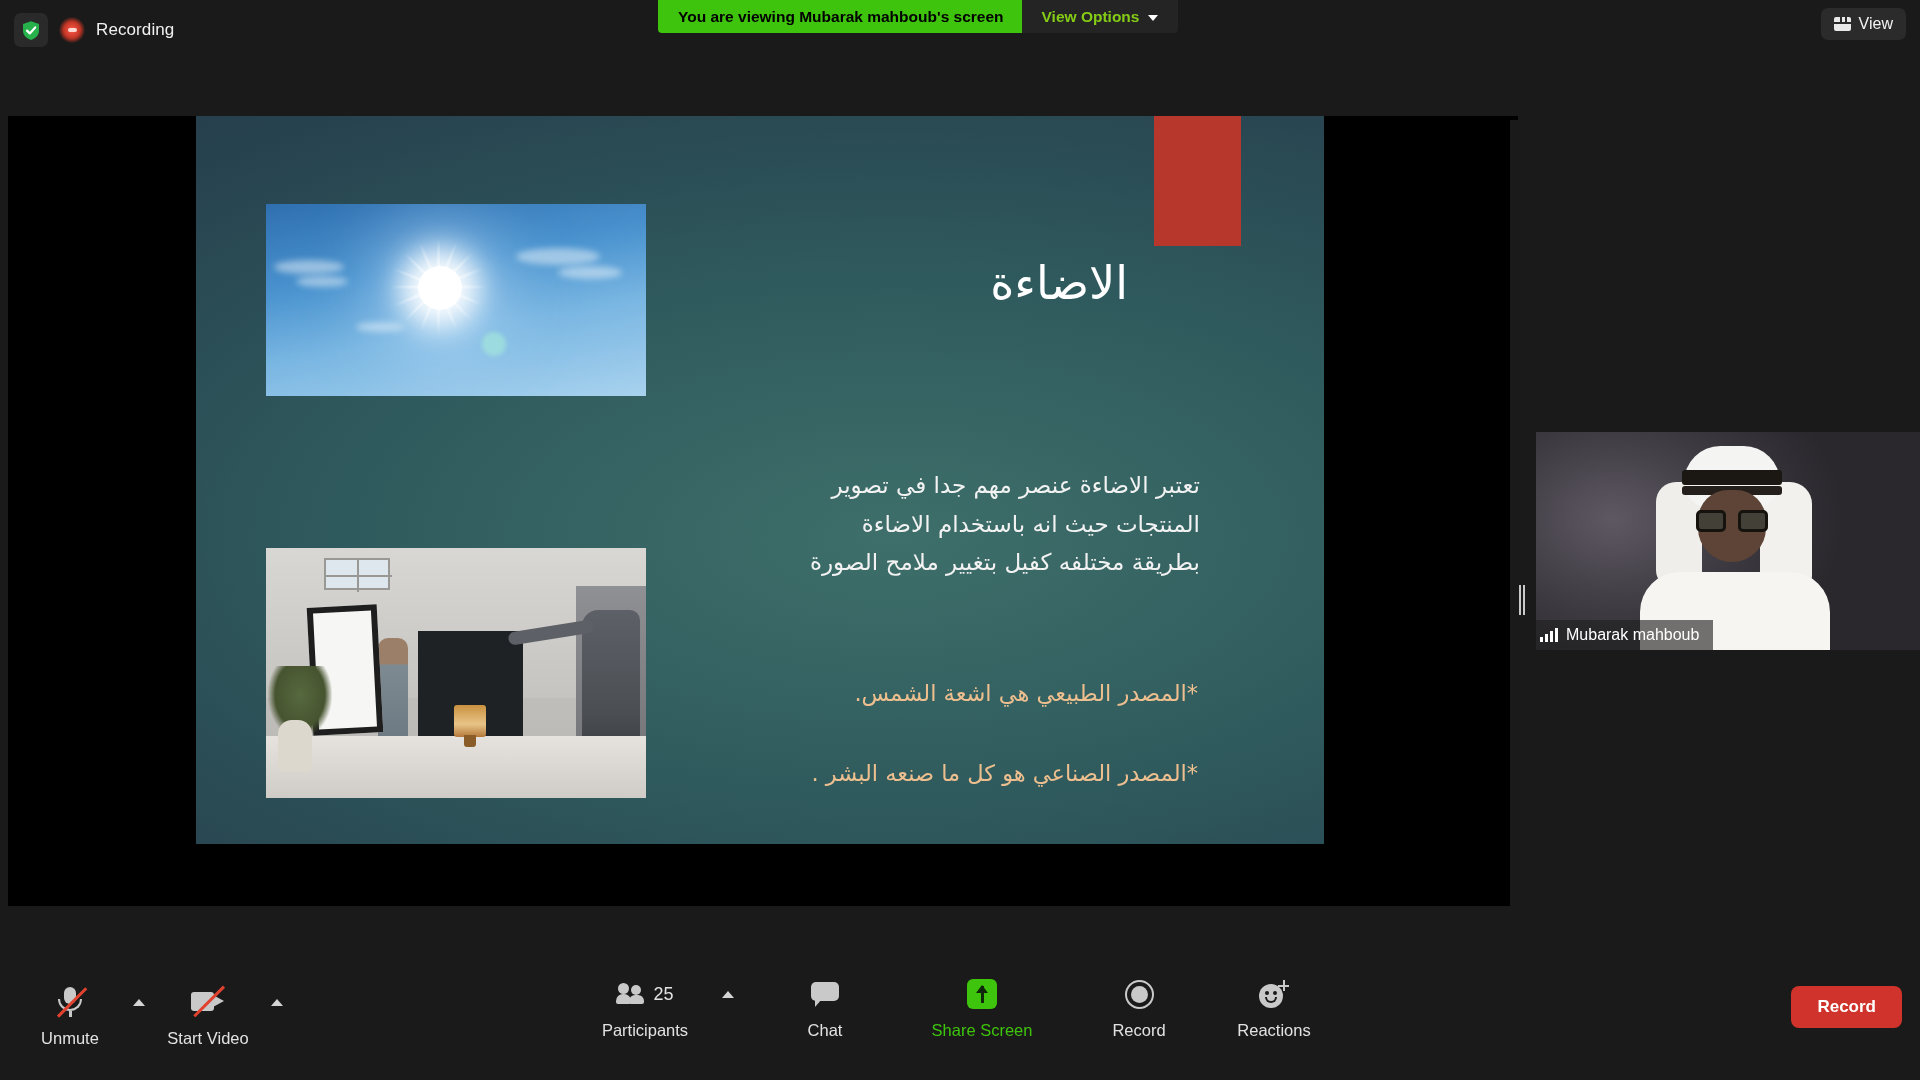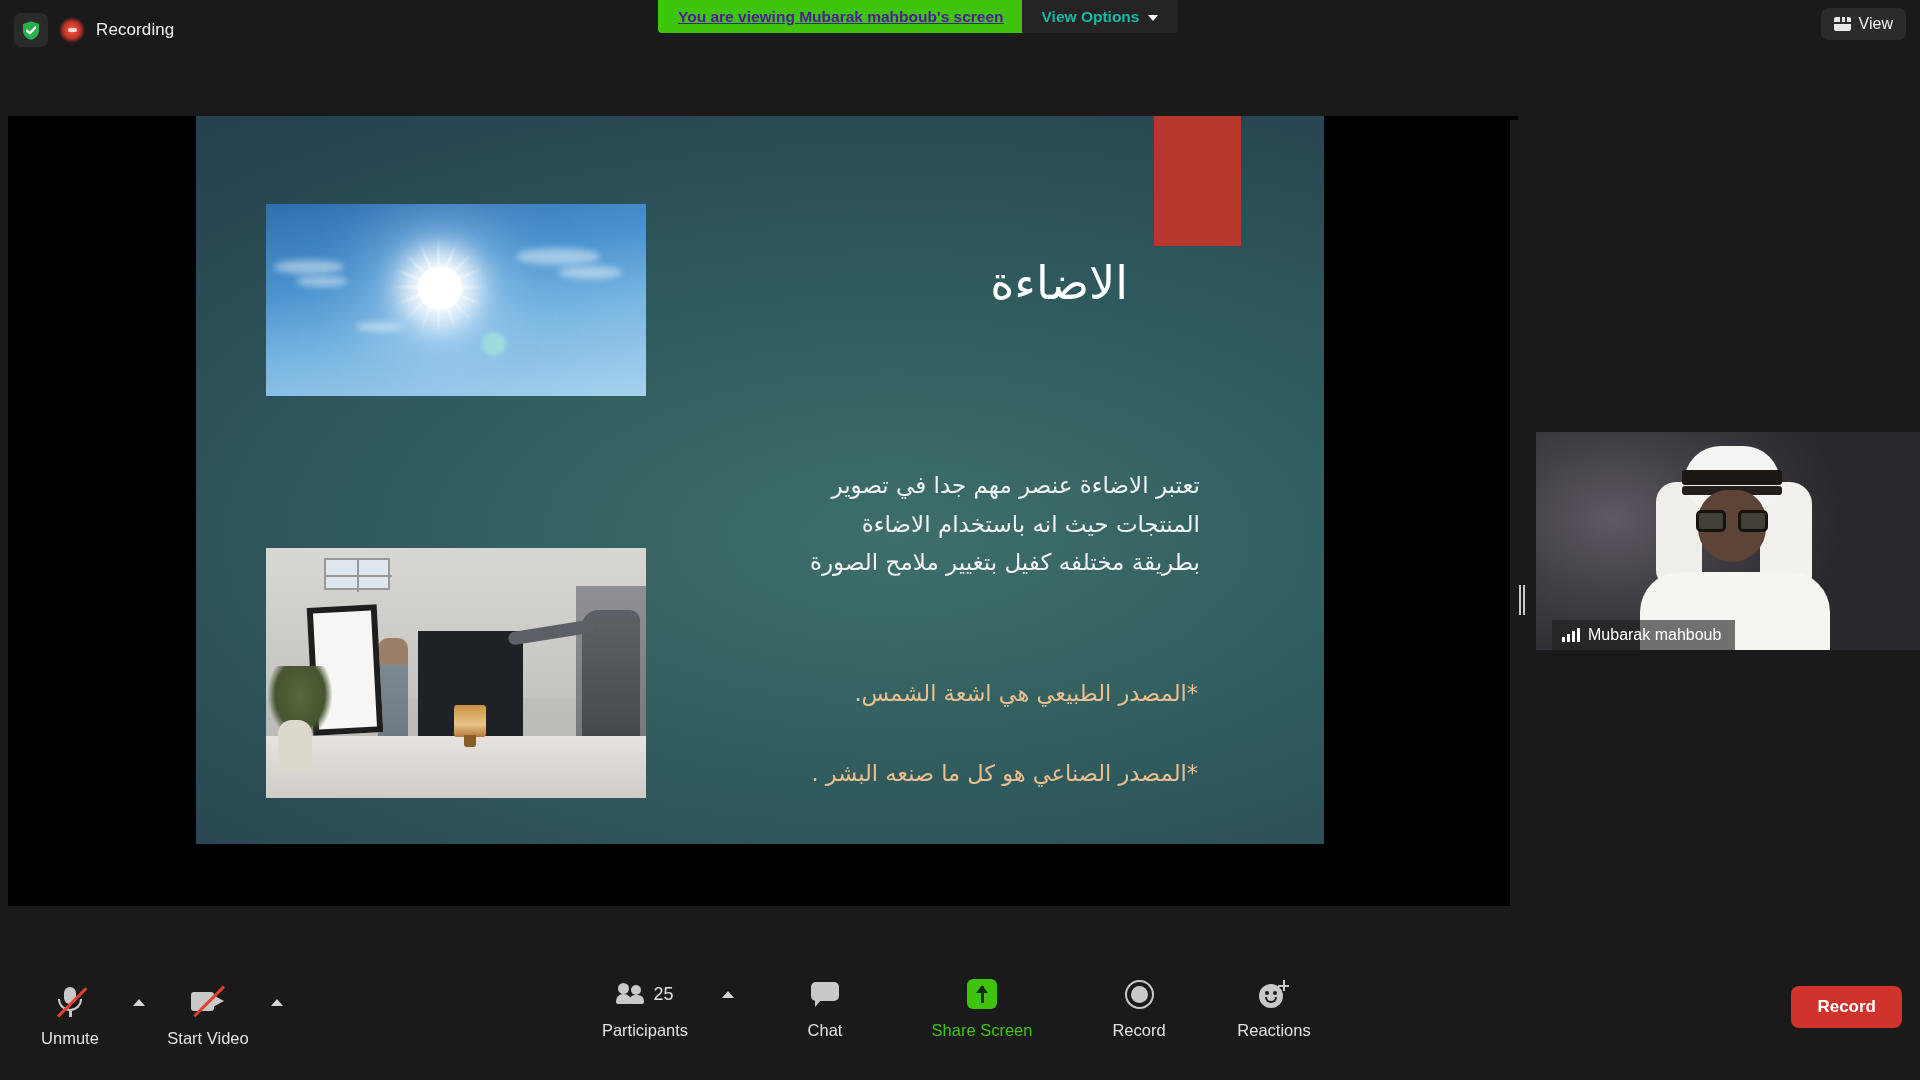--- a/index.html
+++ b/index.html
@@ -34,28 +34,27 @@
     position:relative; width:9px; height:4px; border-radius:2px;
     background:#ffd9d2;
   }
   .rec-label{ font-size:17px; color:#f0f0f0; letter-spacing:.1px; }
 
   .share-banner{
     position:absolute; left:658px; top:0; height:33px;
     display:flex; align-items:stretch; z-index:41;
   }
   .share-banner .msg{
-    background:#3ec40c; color:#4c1d95; font-weight:bold;
+    background:#3ec40c; color:#000000; font-weight:bold;
     font-size:15.5px; display:flex; align-items:center;
     padding:0 18px 0 20px;
     border-bottom-left-radius:4px;
-    text-decoration:underline;
   }
   .share-banner .vopts{
-    background:#242424; color:#14b8a6; font-weight:bold;
+    background:#242424; color:#84cc16; font-weight:bold;
     font-size:15.5px; display:flex; align-items:center; gap:9px;
     padding:0 20px 0 20px;
     border-bottom-right-radius:4px;
   }
   .caret-dn{
     width:0;height:0;border-left:5px solid transparent;
     border-right:5px solid transparent;border-top:6px solid #ffffff;
     margin-top:2px;
   }
 
@@ -221,23 +220,23 @@
   .tb-glass i:nth-child(1){ left:0; }
   .tb-glass i:nth-child(2){ left:42px; }
   .tb-ghutra-l{ position:absolute; left:120px; top:50px; width:46px; height:106px;
     background:#efeeea; border-radius:20px 6px 10px 18px; }
   .tb-ghutra-r{ position:absolute; left:224px; top:50px; width:52px; height:112px;
     background:#f2f1ed; border-radius:6px 22px 18px 10px; }
   .tb-body{ position:absolute; left:104px; top:140px; width:190px; height:80px;
     background:#f6f5f1; border-radius:40px 40px 0 0; }
 
   .thumb-name{
-    position:absolute; left:16px; bottom:0; height:30px;
+    position:absolute; left:0; bottom:0; height:30px;
     display:flex; align-items:center; gap:8px;
-    padding:0 14px 0 10px; background:rgba(30,30,30,.62);
+    padding:0 14px 0 4px; background:rgba(30,30,30,.62);
     font-size:16px; color:#ffffff;
   }
   .sig-bars{ display:flex; align-items:flex-end; gap:2px; height:14px; }
   .sig-bars i{ width:3px; background:#ffffff; display:block; }
   .sig-bars i:nth-child(1){ height:5px; }
   .sig-bars i:nth-child(2){ height:8px; }
   .sig-bars i:nth-child(3){ height:11px; }
   .sig-bars i:nth-child(4){ height:14px; }
 
   

